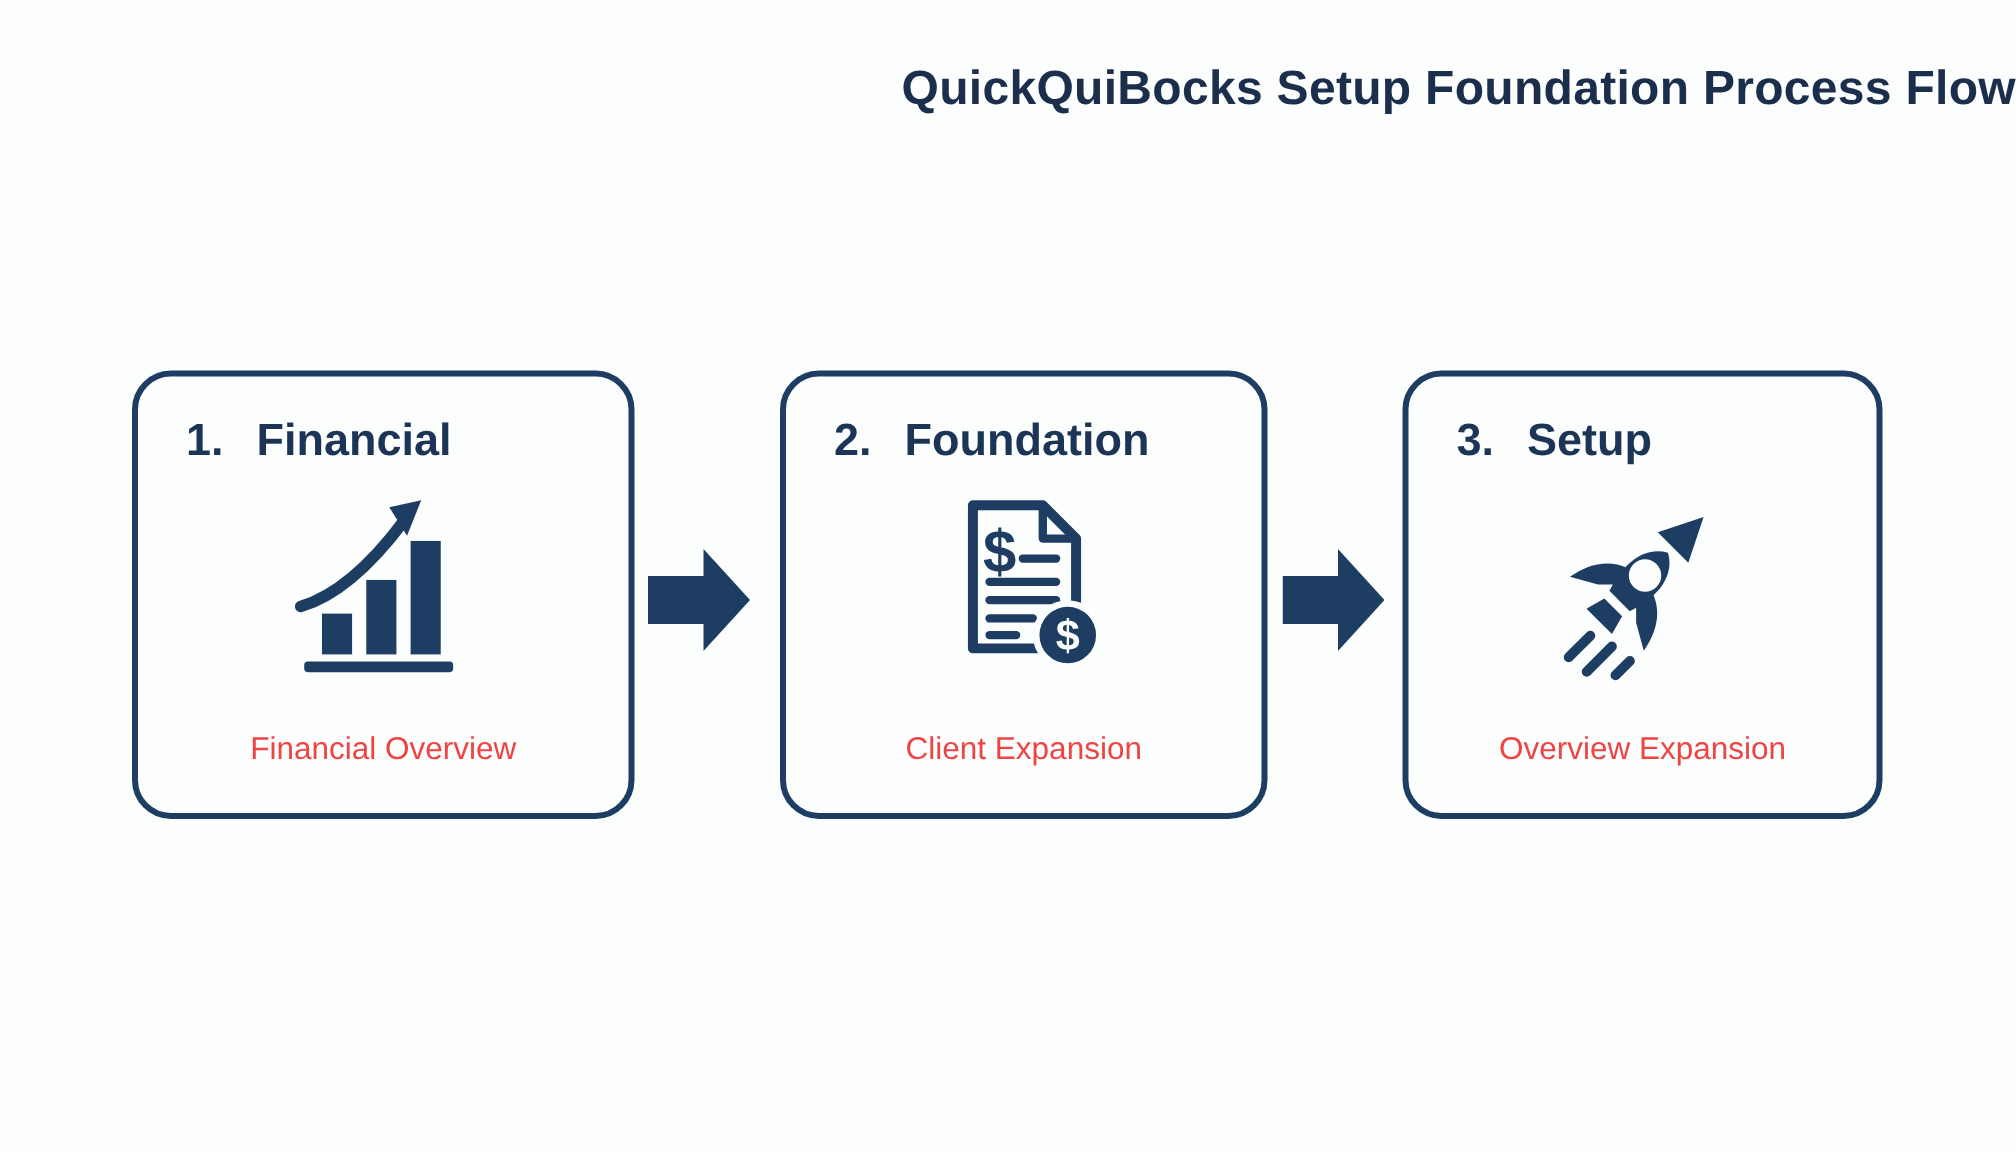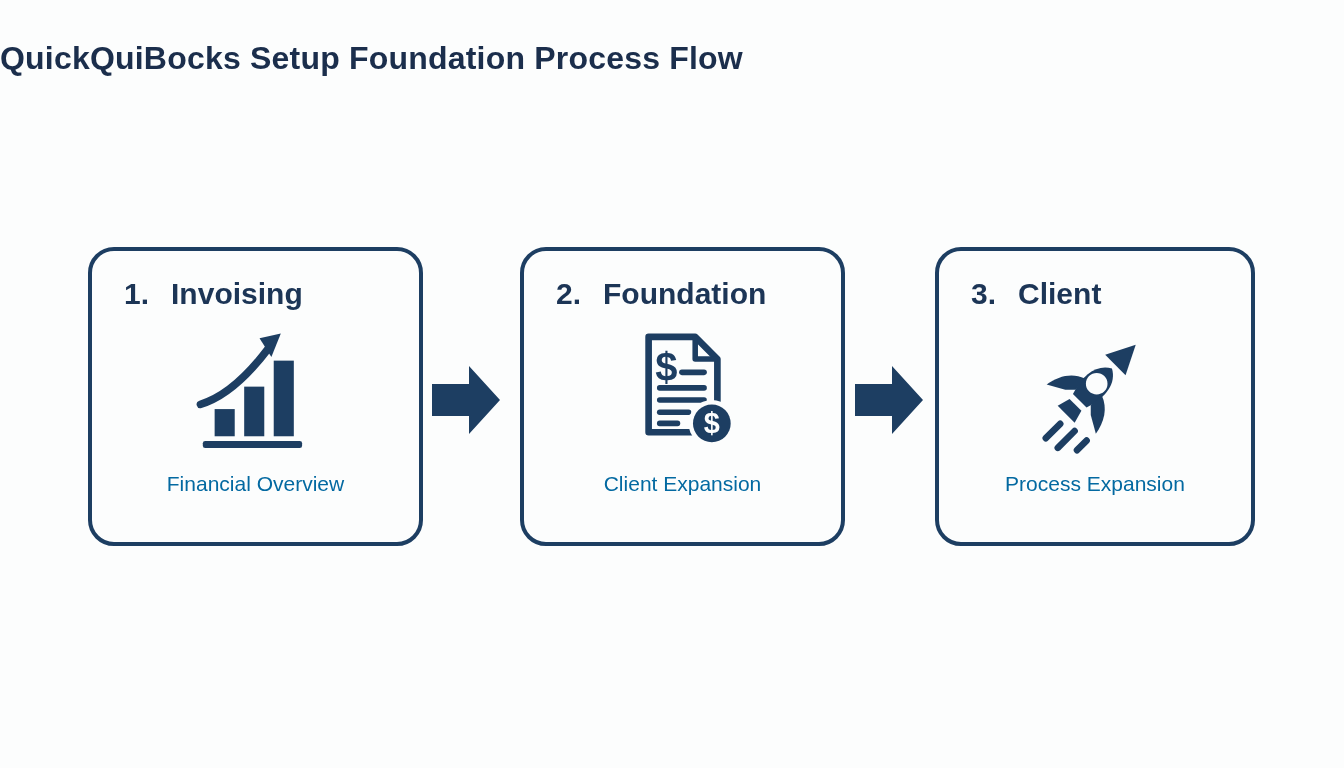--- a/index.html
+++ b/index.html
@@ -13,21 +13,21 @@
     font-family: "Liberation Sans", sans-serif;
     position: relative;
     overflow: hidden;
     color: #1d3e62;
   }
   .page-title {
     position: absolute;
     top: 40px;
     left: 0;
     width: 100%;
-    text-align: left;
+    text-align: right;
     font-size: 32px;
     font-weight: 700;
     color: #1b2e4c;
     letter-spacing: 0.2px;
   }
   .step-card {
     position: absolute;
     top: 247px;
     height: 299px;
     box-sizing: border-box;
@@ -53,44 +53,44 @@
   }
   .card-icon {
     margin-top: 8px;
     height: 142px;
     display: flex;
     align-items: center;
     justify-content: center;
   }
   .card-caption {
     margin-top: auto;
-    margin-bottom: 46px;
+    margin-bottom: 30px;
     font-size: 21px;
     font-weight: 400;
-    color: #0369a1;
+    color: #ef4444;
   }
   .flow-arrow {
     position: absolute;
     top: 360px;
     width: 68px;
     height: 80px;
   }
   .arrow-1 { left: 432px; }
   .arrow-2 { left: 855px; }
   svg { display: block; }
 </style>
 </head>
 <body>
 
 <div class="page-title">QuickQuiBocks Setup Foundation Process Flow</div>
 
 <div class="step-card card-1">
   <div class="card-heading">
     <span>1.</span>
-    <span>Invoising</span>
+    <span>Financial</span>
   </div>
   <div class="card-icon">
     <svg width="130" height="130" viewBox="0 0 110 110" overflow="visible">
       <g fill="#1d3e62">
         <rect x="10" y="99" width="84" height="6" rx="2"></rect>
         <rect x="20" y="72" width="17" height="23"></rect>
         <rect x="45" y="53" width="17" height="42"></rect>
         <rect x="70" y="31" width="17" height="64"></rect>
         <polygon points="76,8 58,12 68,28"></polygon>
       </g>
@@ -133,33 +133,33 @@
 
 <div class="flow-arrow arrow-2">
   <svg width="68" height="80" viewBox="0 0 68 80">
     <polygon points="0,24 37,24 37,6 68,40 37,74 37,56 0,56" fill="#1d3e62"></polygon>
   </svg>
 </div>
 
 <div class="step-card card-3">
   <div class="card-heading">
     <span>3.</span>
-    <span>Client</span>
+    <span>Setup</span>
   </div>
   <div class="card-icon">
     <svg width="132" height="132" viewBox="0 0 110 110" overflow="visible">
       <g transform="rotate(45 55 52)" fill="#1d3e62">
         <path d="M55 4 L67 28 L43 28 Z"></path>
         <path d="M55 32 C66 38 69 52 63 70 L47 70 C41 52 44 38 55 32 Z"></path>
         <circle cx="55" cy="50" r="9" fill="#fcfdfd"></circle>
         <path d="M45 54 C34 58 28 68 26 80 L40 72 L46 66 Z"></path>
         <path d="M65 54 C76 58 82 68 84 80 L70 72 L64 66 Z"></path>
         <path d="M48 75 L62 75 L65 86 L45 86 Z"></path>
       </g>
       <g stroke="#1d3e62" stroke-width="5.5" stroke-linecap="round">
         <line x1="26" y1="84" x2="14" y2="96"></line>
         <line x1="38" y1="90" x2="24" y2="104"></line>
         <line x1="48" y1="98" x2="40" y2="106"></line>
       </g>
     </svg>
   </div>
-  <div class="card-caption">Process Expansion</div>
+  <div class="card-caption">Overview Expansion</div>
 </div>
 
 </body></html>

